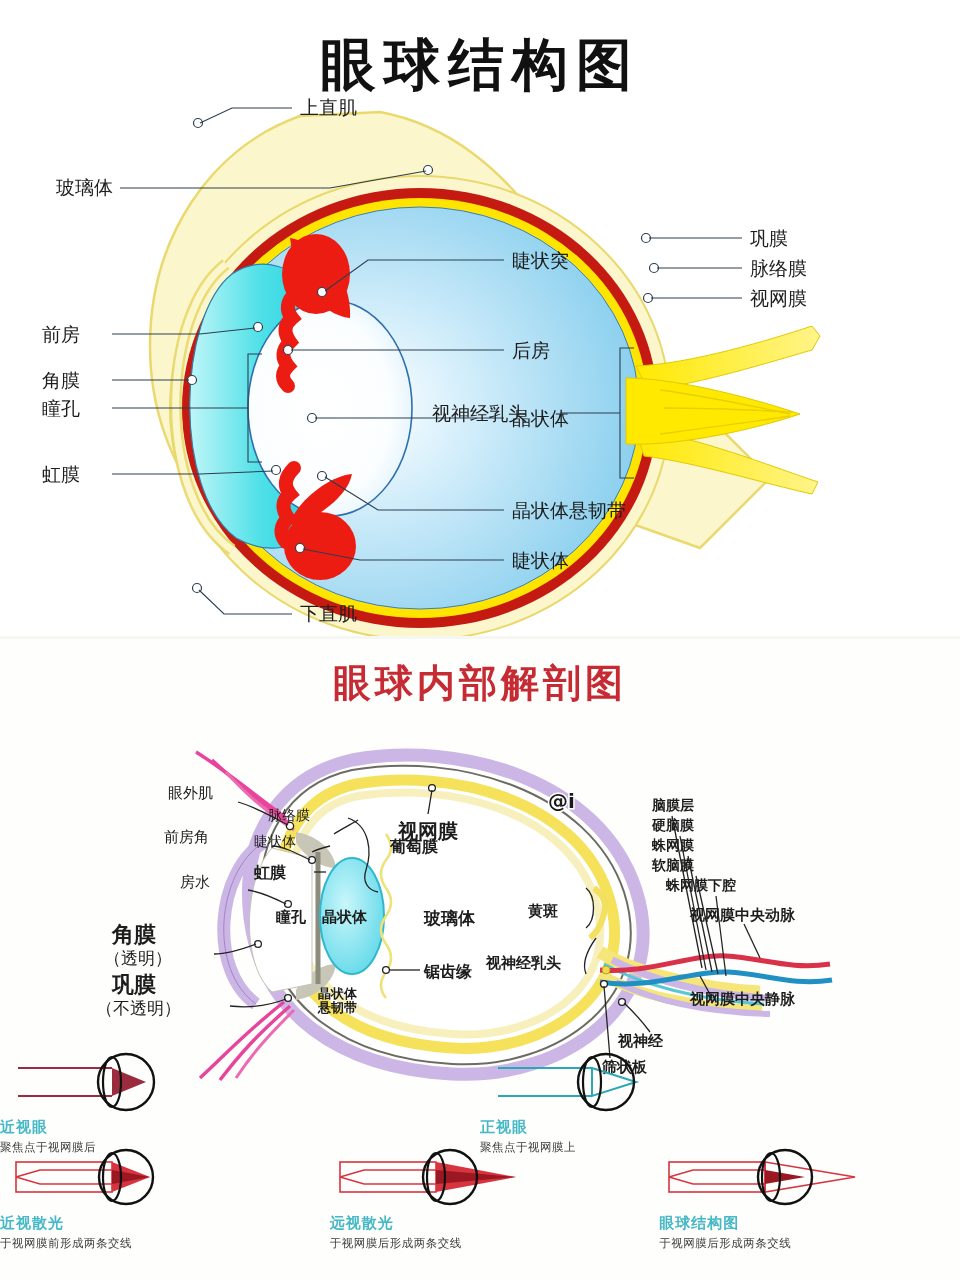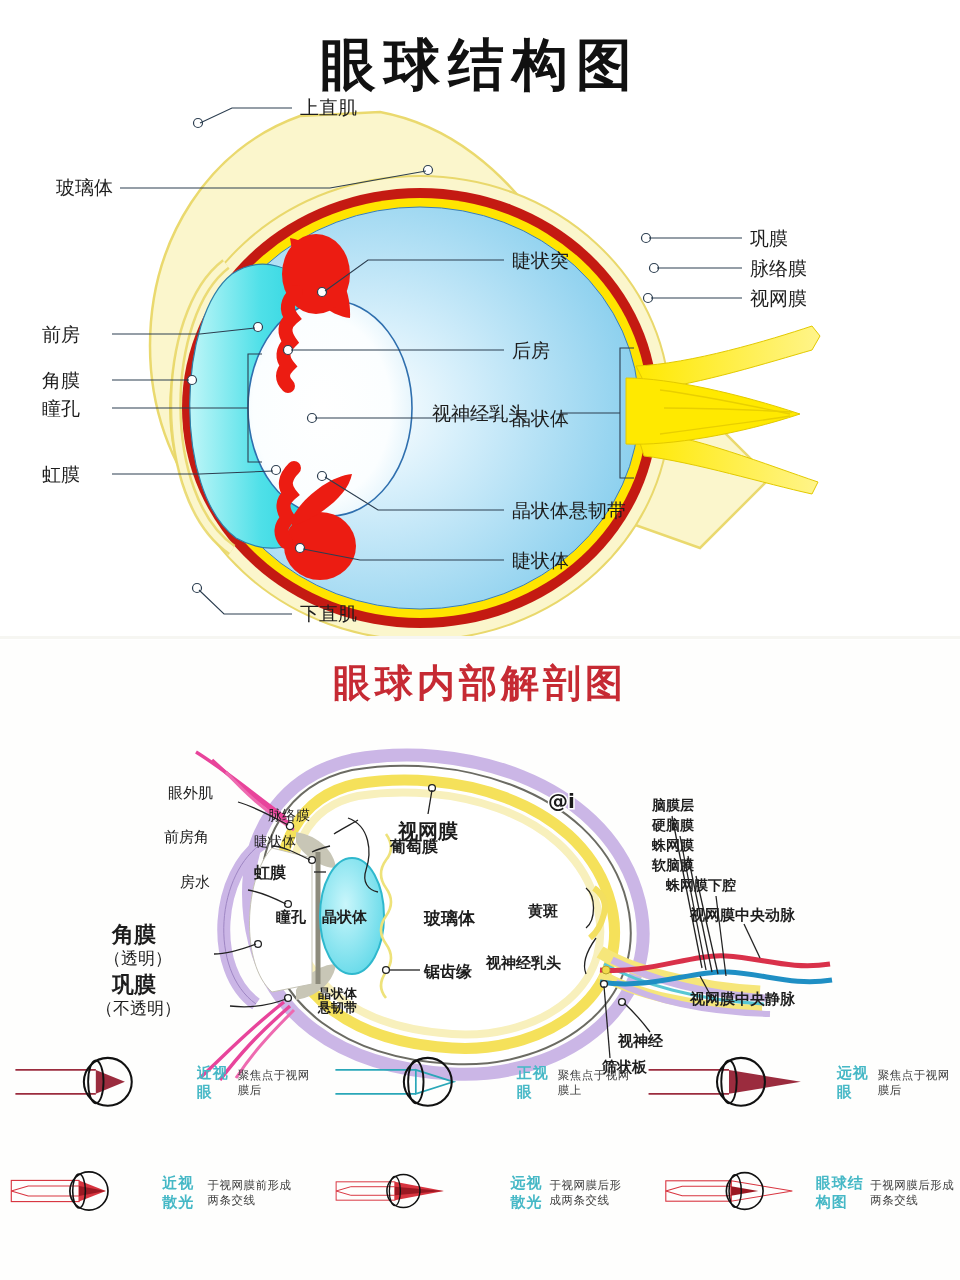--- a/index.html
+++ b/index.html
@@ -29,21 +29,21 @@
 
   svg{display:block;}
   .lbl{font-family:"DejaVu Sans","Liberation Sans",sans-serif;fill:#1d1d1d;}
   .lead{stroke:#2c3e50;stroke-width:1.1;fill:none;}
   .leadk{stroke:#222;stroke-width:1.3;fill:none;}
   .dot{fill:#fff;stroke:#2c3e50;stroke-width:1.2;}
   .dotk{fill:#fff;stroke:#222;stroke-width:1.3;}
 
   
   .refrow{position:absolute;left:0;width:960px;display:flex;}
-  .refcell{flex:1;display:flex;flex-direction:row;align-items:center;font-family:Liberation Mono, monospace;}
+  .refcell{flex:1;display:flex;flex-direction:column;font-family:Liberation Mono, monospace;}
   .refname{font-size:15px;font-weight:bold;color:#46b8c6;margin-top:4px;letter-spacing:1px;}
   .refdesc{font-size:11.5px;color:#3b3b3b;margin-top:3px;letter-spacing:.5px;}
 </style>
 </head>
 <body>
 
 <div class="page">
 
   <div class="panel1">
     <div class="title1">眼球结构图</div>
@@ -472,36 +472,23 @@
             <line x1="18" y1="20" x2="112" y2="20"></line>
             <line x1="18" y1="48" x2="112" y2="48"></line>
             <path d="M112 20 L156 34 L112 48 Z" fill="none" stroke="#2aa7b8"></path>
           </g>
           <circle cx="126" cy="34" r="28" fill="none" stroke="#111" stroke-width="2.4"></circle>
           <ellipse cx="112" cy="34" rx="9" ry="25" fill="none" stroke="#111" stroke-width="2.2"></ellipse>
         </svg>
         <div class="refname" style="color: rgb(70, 184, 198);">正视眼</div>
         <div class="refdesc" style="color: rgb(59, 59, 59);">聚焦点于视网膜上</div>
       </div>
-      <div class="refcell">
-        <svg width="230" height="66" viewBox="0 0 230 66">
-          <g stroke="#9b2c3e" stroke-width="2" fill="none">
-            <line x1="10" y1="20" x2="104" y2="20"></line>
-            <line x1="10" y1="48" x2="104" y2="48"></line>
-            <path d="M104 20 L188 34 L104 48 Z" fill="#9b2c3e" stroke="none"></path>
-          </g>
-          <circle cx="118" cy="34" r="28" fill="none" stroke="#111" stroke-width="2.4"></circle>
-          <ellipse cx="104" cy="34" rx="9" ry="25" fill="none" stroke="#111" stroke-width="2.2"></ellipse>
-        </svg>
-        <div class="refname" style="color: rgb(70, 184, 198);">远视眼</div>
-        <div class="refdesc" style="color: rgb(59, 59, 59);">聚焦点于视网膜后</div>
-      </div>
     </div>
 
-    <div class="refrow" style="top:518px;gap:29px;">
+    <div class="refrow" style="top:504px;gap:29px;">
       <div class="refcell">
         <svg width="230" height="66" viewBox="0 0 230 66">
           <g stroke="#d8343f" stroke-width="1.6" fill="none">
             <rect x="16" y="18" width="96" height="30"></rect>
             <path d="M16 33 L40 26 L112 26"></path>
             <path d="M16 33 L40 40 L112 40"></path>
             <path d="M112 18 L150 33 L112 48 Z" fill="#d8343f" stroke="none"></path>
             <path d="M112 26 L150 33 L112 40 Z" fill="#9b1822" stroke="none"></path>
           </g>
           <circle cx="126" cy="33" r="27" fill="none" stroke="#111" stroke-width="2.4"></circle>
@@ -515,21 +502,21 @@
           <g stroke="#d8343f" stroke-width="1.6" fill="none">
             <rect x="10" y="18" width="96" height="30"></rect>
             <path d="M10 33 L34 26 L106 26"></path>
             <path d="M10 33 L34 40 L106 40"></path>
             <path d="M106 18 L186 33 L106 48 Z" fill="#d8343f" stroke="none"></path>
             <path d="M106 26 L186 33 L106 40 Z" fill="#9b1822" stroke="none"></path>
           </g>
           <circle cx="120" cy="33" r="27" fill="none" stroke="#111" stroke-width="2.4"></circle>
           <ellipse cx="106" cy="33" rx="9" ry="24" fill="none" stroke="#111" stroke-width="2.2"></ellipse>
         </svg>
-        <div class="refname" style="color: rgb(70, 184, 198); margin-left: 40px;">远视散光</div>
+        <div class="refname" style="color: rgb(70, 184, 198);">远视散光</div>
         <div class="refdesc" style="color: rgb(59, 59, 59);">于视网膜后形成两条交线</div>
       </div>
       <div class="refcell">
         <svg width="230" height="66" viewBox="0 0 230 66">
           <g stroke="#d8343f" stroke-width="1.6" fill="none">
             <rect x="10" y="18" width="96" height="30"></rect>
             <path d="M10 33 L34 26 L106 26"></path>
             <path d="M10 33 L34 40 L106 40"></path>
             <path d="M106 18 L196 33 L106 48 Z" fill="none" stroke="#d8343f"></path>
             <path d="M106 26 L146 33 L106 40 Z" fill="#9b1822" stroke="none"></path>

